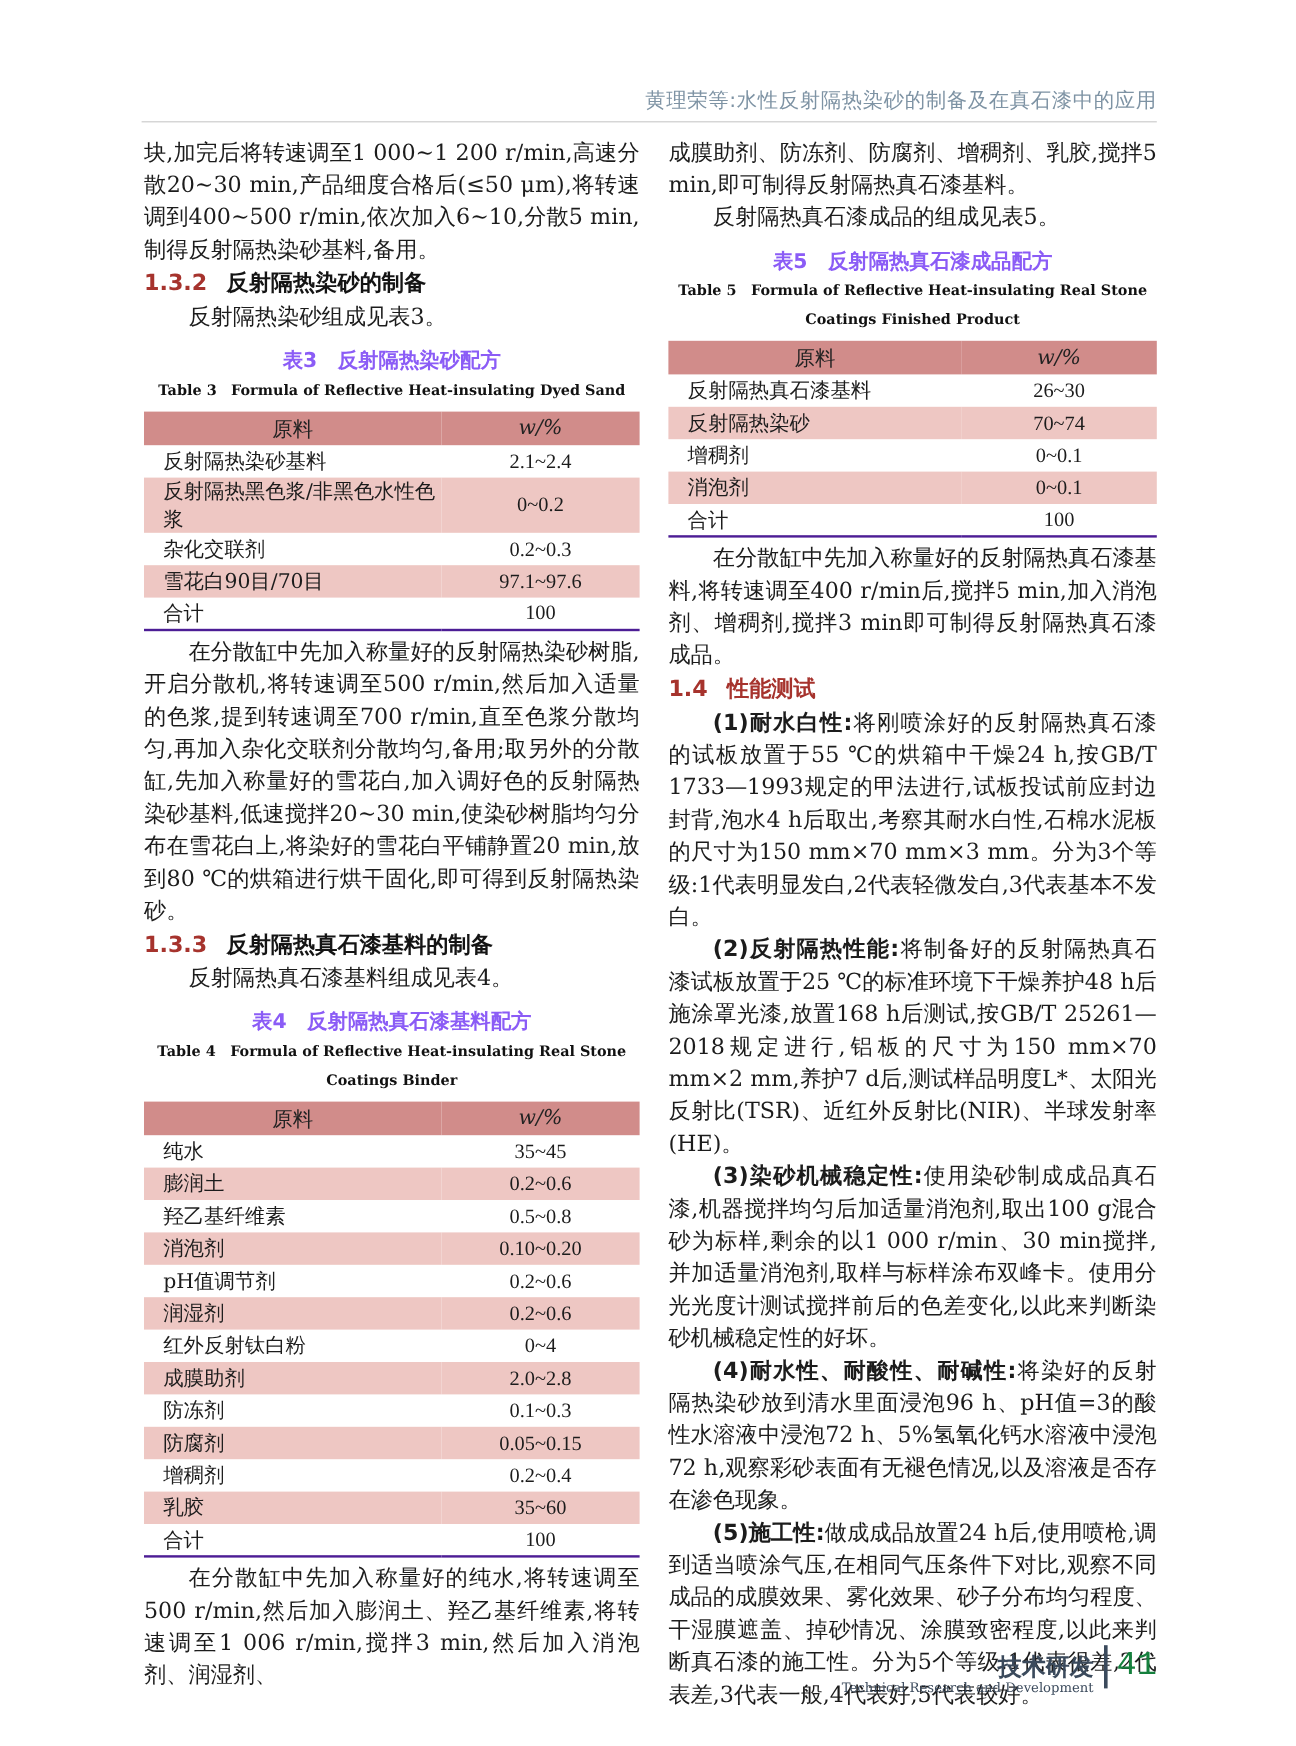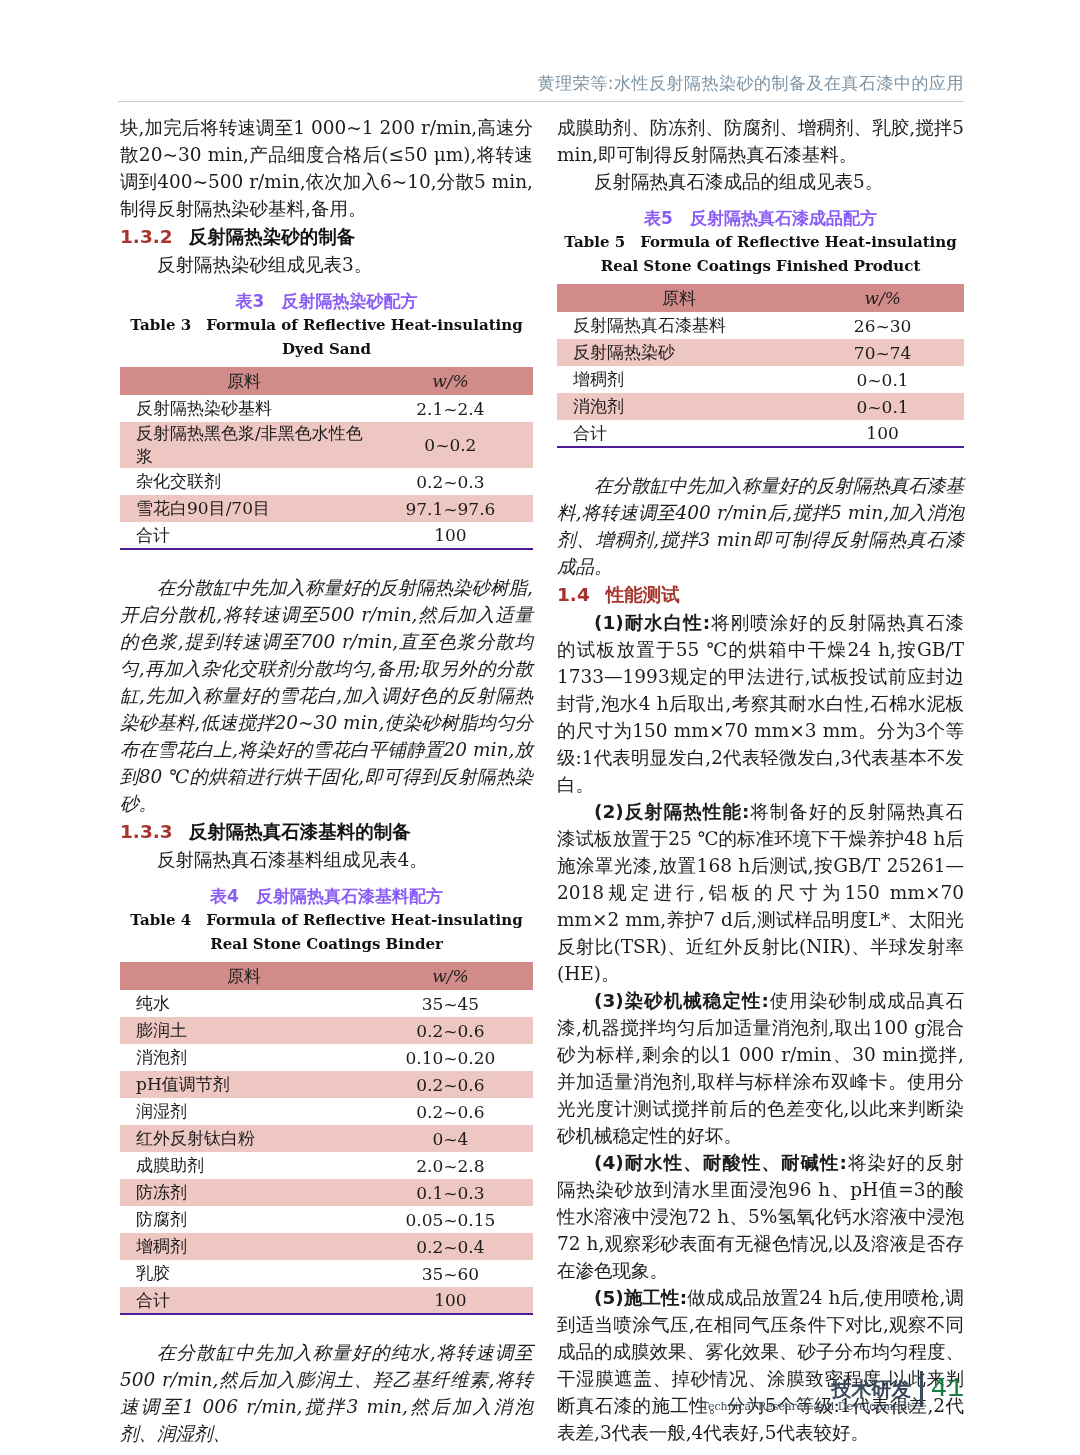--- a/index.html
+++ b/index.html
@@ -42,41 +42,41 @@
   .section-heading.red .sec-title { color:#a6332d; }
 
   .tcap-zh {
     text-align:center; margin-top:11px;
     font-family:"DejaVu Sans","Liberation Sans",sans-serif;
     font-weight:bold; font-size:17px; line-height:24px; color:#8b5cf6;
   }
   .tcap-en {
     text-align:center;
     font-family:"DejaVu Serif","Liberation Serif",serif;
-    font-weight:bold; font-size:15px; line-height:24px; color:#111;
+    font-weight:bold; font-size:12px; line-height:24px; color:#111;
   }
 
   table.data-table {
     width:100%; border-collapse:collapse; margin-top:6px;
     font-size:17px; border-bottom:2px solid #4c1d95;
   }
   table.data-table th {
     background:#d18c8a; font-weight:normal; height:28px;
     color:#222; text-align:center;
   }
   table.data-table th.wcol {
     font-style:italic;
     font-family:"DejaVu Serif","Liberation Serif",serif;
   }
   table.data-table td { height:27px; }
   table.data-table td:first-child { width:60%; text-align:left; padding-left:16px; }
-  table.data-table td:last-child  { text-align:center; }
+  table.data-table td:last-child  { text-align:center;font-family:Liberation Serif, serif; }
   table.data-table tbody tr:nth-child(even) { background:#eec7c3; }
 
-  .after-table { margin-top:24px;font-style:italic; }
+  .after-table { margin-top:4px; }
   .test-label {
     font-family:"DejaVu Sans","Liberation Sans",sans-serif;
     font-weight:bold;
   }
 
   
   .footer {
     position:absolute; top:1363px; right:116px;
     display:flex; align-items:center;
   }
@@ -165,20 +165,24 @@
       <tbody data-table="left_column.table4.rows">
           <tr>
             <td>纯水</td>
             <td>35~45</td>
           </tr>
           <tr>
             <td>膨润土</td>
             <td>0.2~0.6</td>
           </tr>
           <tr>
+            <td>羟乙基纤维素</td>
+            <td>0.5~0.8</td>
+          </tr>
+          <tr>
             <td>消泡剂</td>
             <td>0.10~0.20</td>
           </tr>
           <tr>
             <td>pH值调节剂</td>
             <td>0.2~0.6</td>
           </tr>
           <tr>
             <td>润湿剂</td>
             <td>0.2~0.6</td>

